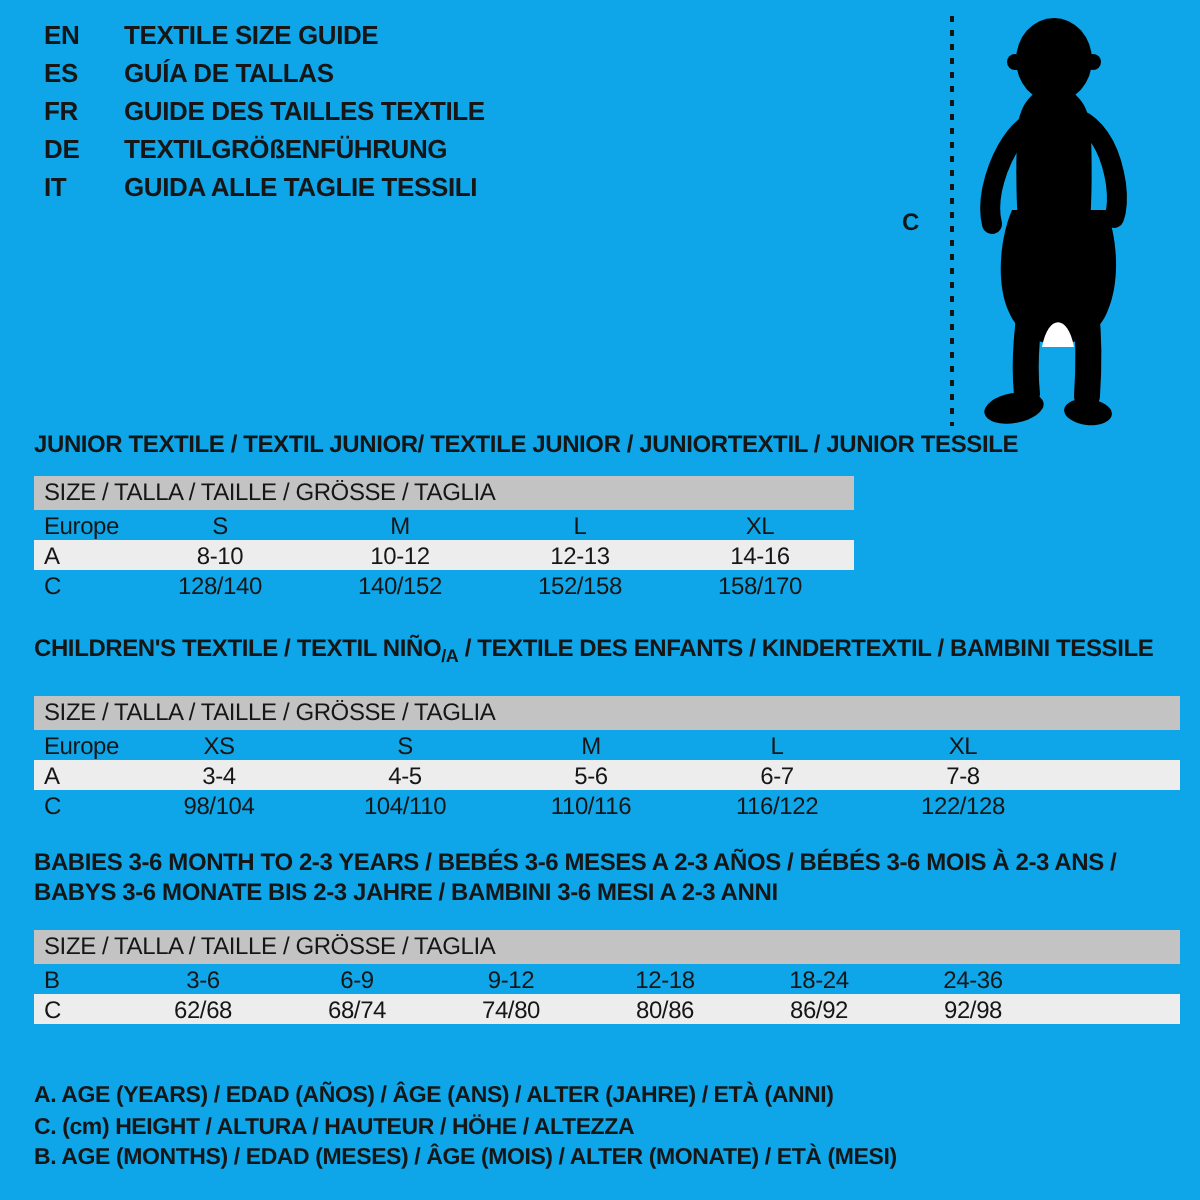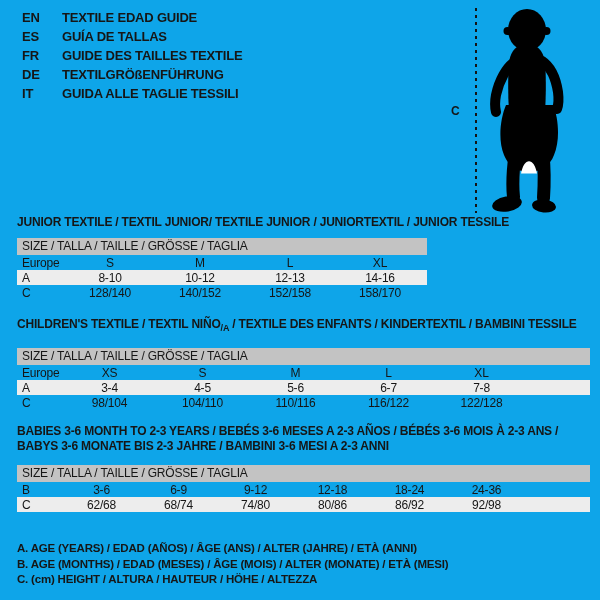--- a/index.html
+++ b/index.html
@@ -42,21 +42,21 @@
   .notes{position:absolute;left:17px;top:541px;font-size:11.5px;font-weight:bold;line-height:15.5px;}
 </style>
 </head>
 <body>
 
 <div class="page">
 
   <div class="langs">
     <div class="lang-row">
       <span class="lang-code">EN</span>
-      <span class="lang-label">TEXTILE EDAD GUIDE</span>
+      <span class="lang-label">TEXTILE SIZE GUIDE</span>
     </div>
     <div class="lang-row">
       <span class="lang-code">ES</span>
       <span class="lang-label">GUÍA DE TALLAS</span>
     </div>
     <div class="lang-row">
       <span class="lang-code">FR</span>
       <span class="lang-label">GUIDE DES TAILLES TEXTILE</span>
     </div>
     <div class="lang-row">
@@ -166,17 +166,17 @@
       <span class="tcell">68/74</span>
       <span class="tcell">74/80</span>
       <span class="tcell">80/86</span>
       <span class="tcell">86/92</span>
       <span class="tcell">92/98</span>
     </div>
   </div>
 
   <div class="notes">
     <div>A. AGE (YEARS) / EDAD (AÑOS) / ÂGE (ANS) / ALTER (JAHRE) / ETÀ (ANNI)</div>
+    <div>C. (cm) HEIGHT / ALTURA / HAUTEUR / HÖHE / ALTEZZA</div>
     <div>B. AGE (MONTHS) / EDAD (MESES) / ÂGE (MOIS) / ALTER (MONATE) / ETÀ (MESI)</div>
-    <div>C. (cm) HEIGHT / ALTURA / HAUTEUR / HÖHE / ALTEZZA</div>
   </div>
 
 </div>
 
 </body></html>

